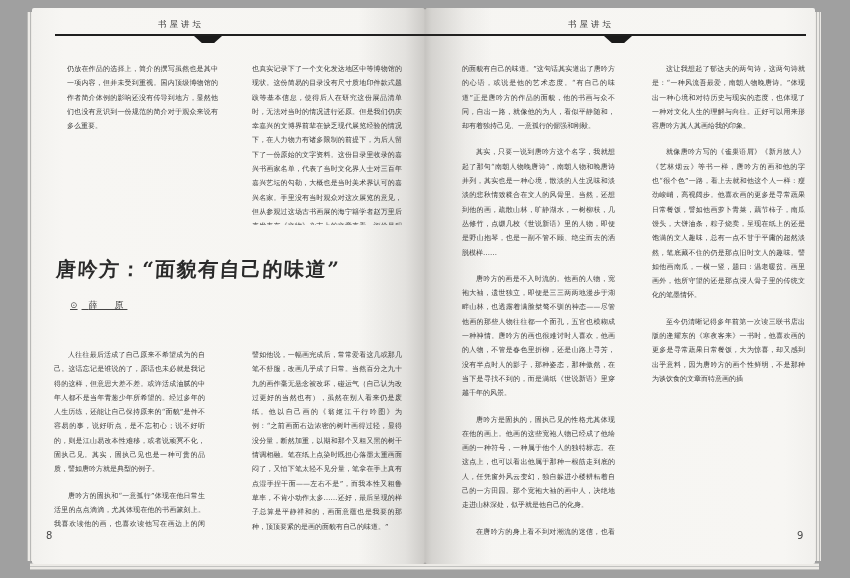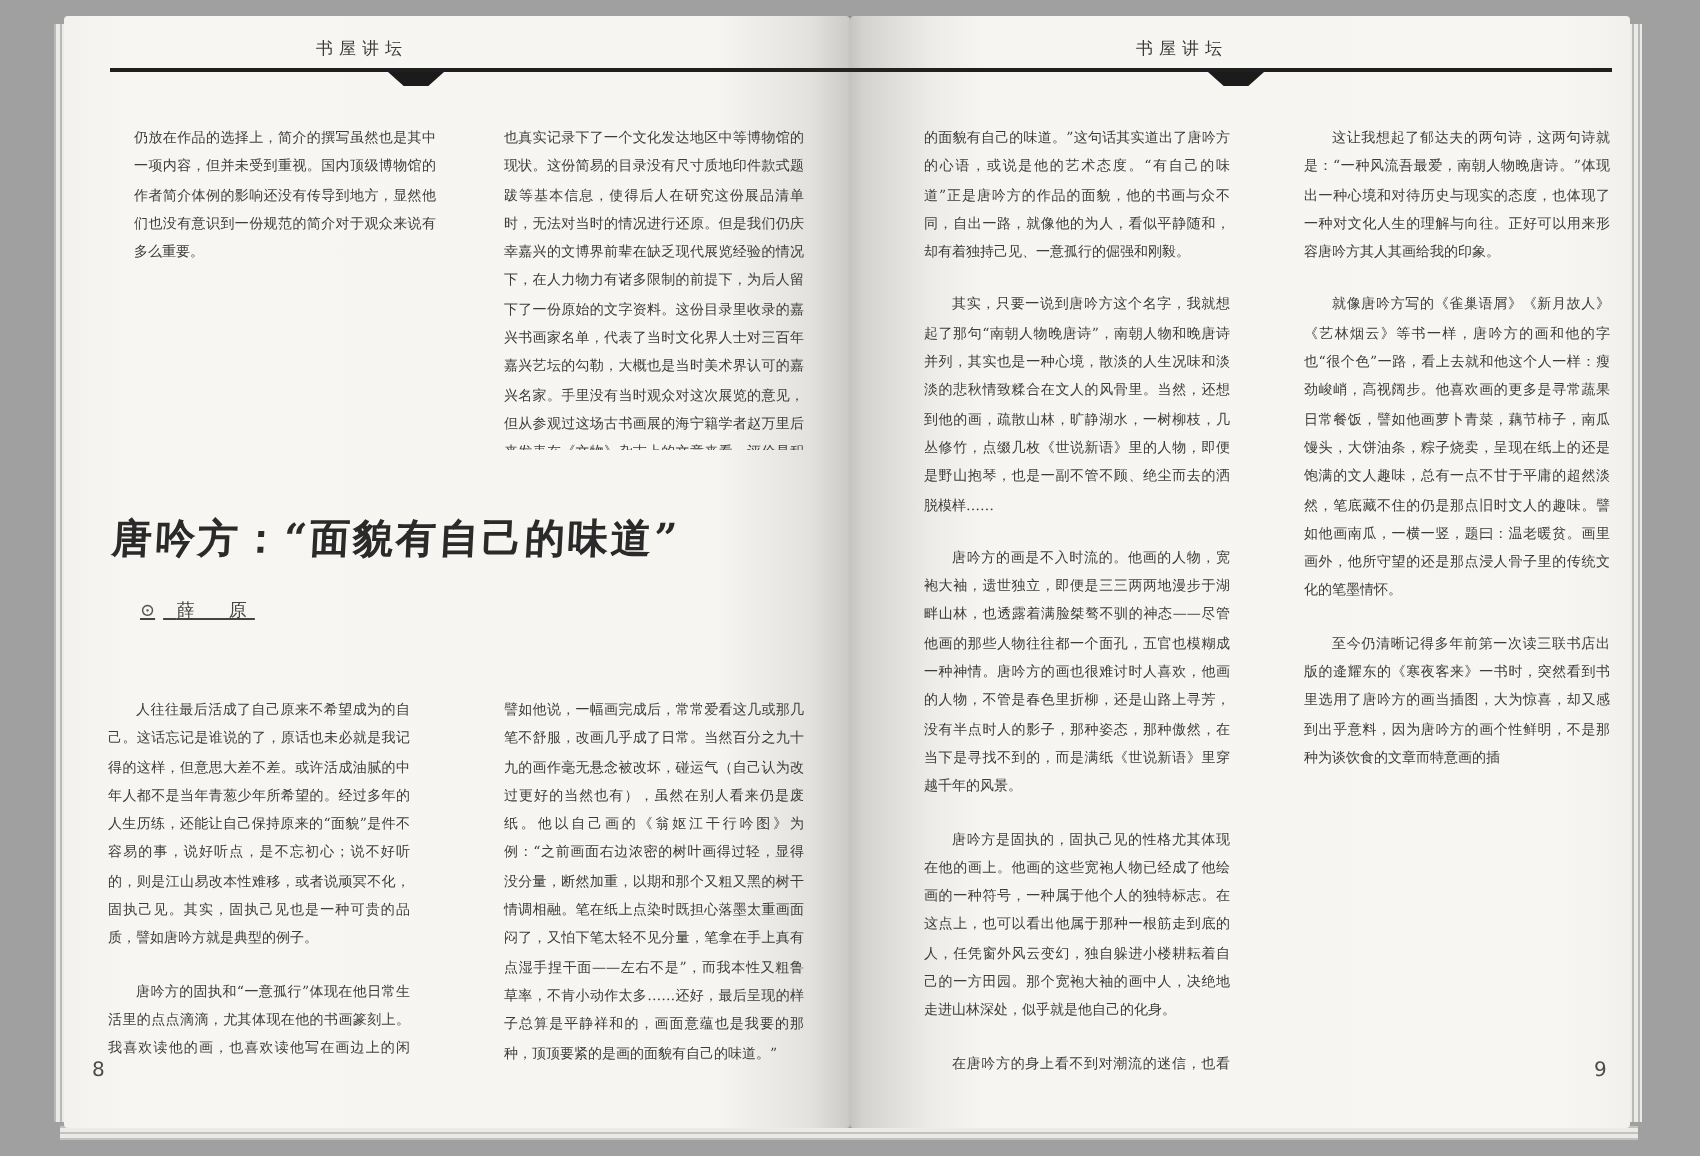--- a/index.html
+++ b/index.html
@@ -121,17 +121,17 @@
 <div id="col3" class="col">
   <p class="noindent">的面貌有自己的味道。”这句话其实道出了唐吟方的心语，或说是他的艺术态度。“有自己的味道”正是唐吟方的作品的面貌，他的书画与众不同，自出一路，就像他的为人，看似平静随和，却有着独持己见、一意孤行的倔强和刚毅。</p>
   <p>其实，只要一说到唐吟方这个名字，我就想起了那句“南朝人物晚唐诗”，南朝人物和晚唐诗并列，其实也是一种心境，散淡的人生况味和淡淡的悲秋情致糅合在文人的风骨里。当然，还想到他的画，疏散山林，旷静湖水，一树柳枝，几丛修竹，点缀几枚《世说新语》里的人物，即便是野山抱琴，也是一副不管不顾、绝尘而去的洒脱模样……</p>
   <p>唐吟方的画是不入时流的。他画的人物，宽袍大袖，遗世独立，即便是三三两两地漫步于湖畔山林，也透露着满脸桀骜不驯的神态——尽管他画的那些人物往往都一个面孔，五官也模糊成一种神情。唐吟方的画也很难讨时人喜欢，他画的人物，不管是春色里折柳，还是山路上寻芳，没有半点时人的影子，那种姿态，那种傲然，在当下是寻找不到的，而是满纸《世说新语》里穿越千年的风景。</p>
   <p>唐吟方是固执的，固执己见的性格尤其体现在他的画上。他画的这些宽袍人物已经成了他绘画的一种符号，一种属于他个人的独特标志。在这点上，也可以看出他属于那种一根筋走到底的人，任凭窗外风云变幻，独自躲进小楼耕耘着自己的一方田园。那个宽袍大袖的画中人，决绝地走进山林深处，似乎就是他自己的化身。</p>
   <p>在唐吟方的身上看不到对潮流的迷信，也看不到对一些热闹场合的向往。在他的生活里，所谓的时尚“主流”不是他的选择。他所关注的往往是被“正史”忽略的，或说是被遮蔽的，或说是未被认识到的。其实，唐吟方更是自信的，这种自信不是画地为牢，也不是自大傲世，而是独自守在自己的“边缘”里，但又是“霸悍”的，这种霸悍体现在他的创作态度上。他的</p>
 </div>
 <div id="col4" class="col">
   <p>这让我想起了郁达夫的两句诗，这两句诗就是：“一种风流吾最爱，南朝人物晚唐诗。”体现出一种心境和对待历史与现实的态度，也体现了一种对文化人生的理解与向往。正好可以用来形容唐吟方其人其画给我的印象。</p>
   <p>就像唐吟方写的《雀巢语屑》《新月故人》《艺林烟云》等书一样，唐吟方的画和他的字也“很个色”一路，看上去就和他这个人一样：瘦劲峻峭，高视阔步。他喜欢画的更多是寻常蔬果日常餐饭，譬如他画萝卜青菜，藕节柿子，南瓜馒头，大饼油条，粽子烧卖，呈现在纸上的还是饱满的文人趣味，总有一点不甘于平庸的超然淡然，笔底藏不住的仍是那点旧时文人的趣味。譬如他画南瓜，一横一竖，题曰：温老暖贫。画里画外，他所守望的还是那点浸人骨子里的传统文化的笔墨情怀。</p>
-  <p>至今仍清晰记得多年前第一次读三联书店出版的逄耀东的《寒夜客来》一书时，突然看到书里选用了唐吟方的画当插图，大为惊喜，却又感到出乎意料，因为唐吟方的画个性鲜明，不是那种为谈饮食的文章而特意画的插</p>
+  <p>至今仍清晰记得多年前第一次读三联书店出版的逄耀东的《寒夜客来》一书时，他喜欢画的更多是寻常蔬果日常餐饭，大为惊喜，却又感到出乎意料，因为唐吟方的画个性鲜明，不是那种为谈饮食的文章而特意画的插</p>
 </div>
 
 <div id="page-number-left" class="page-number">8</div>
 <div id="page-number-right" class="page-number">9</div>
 
 </body></html>

